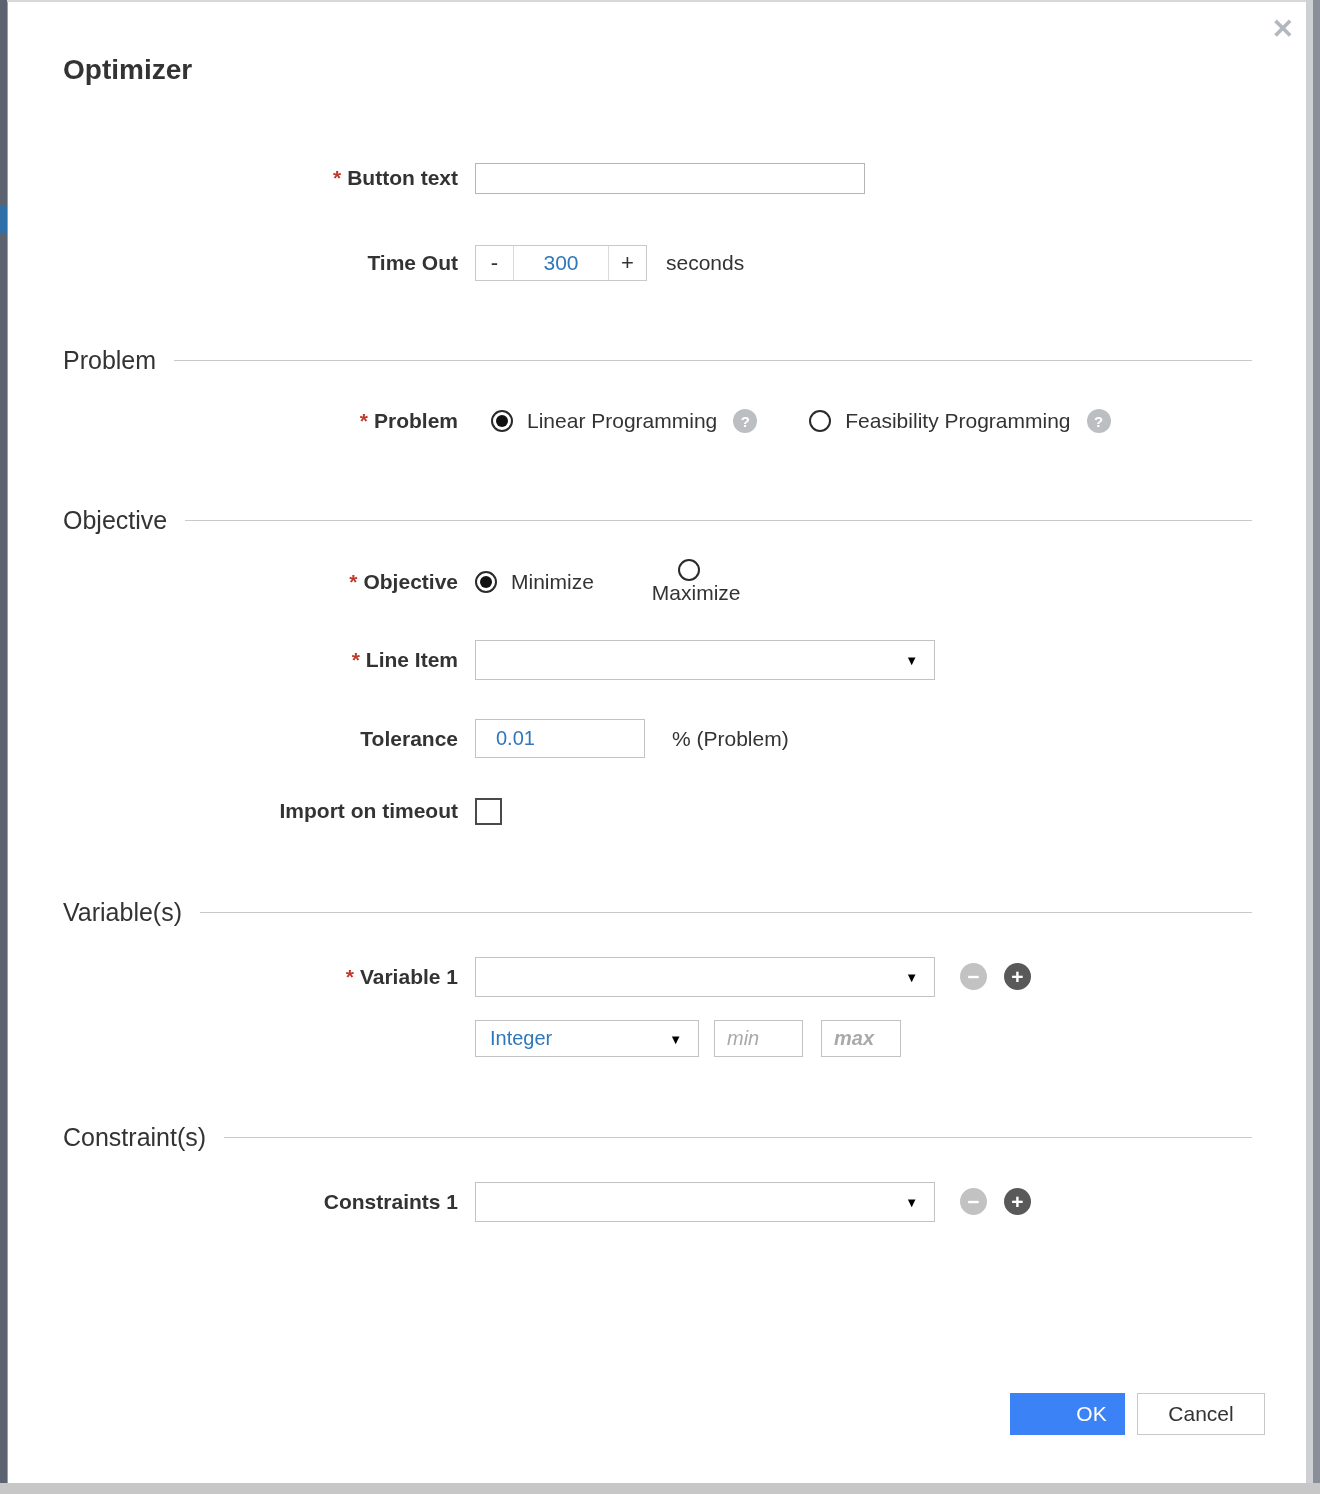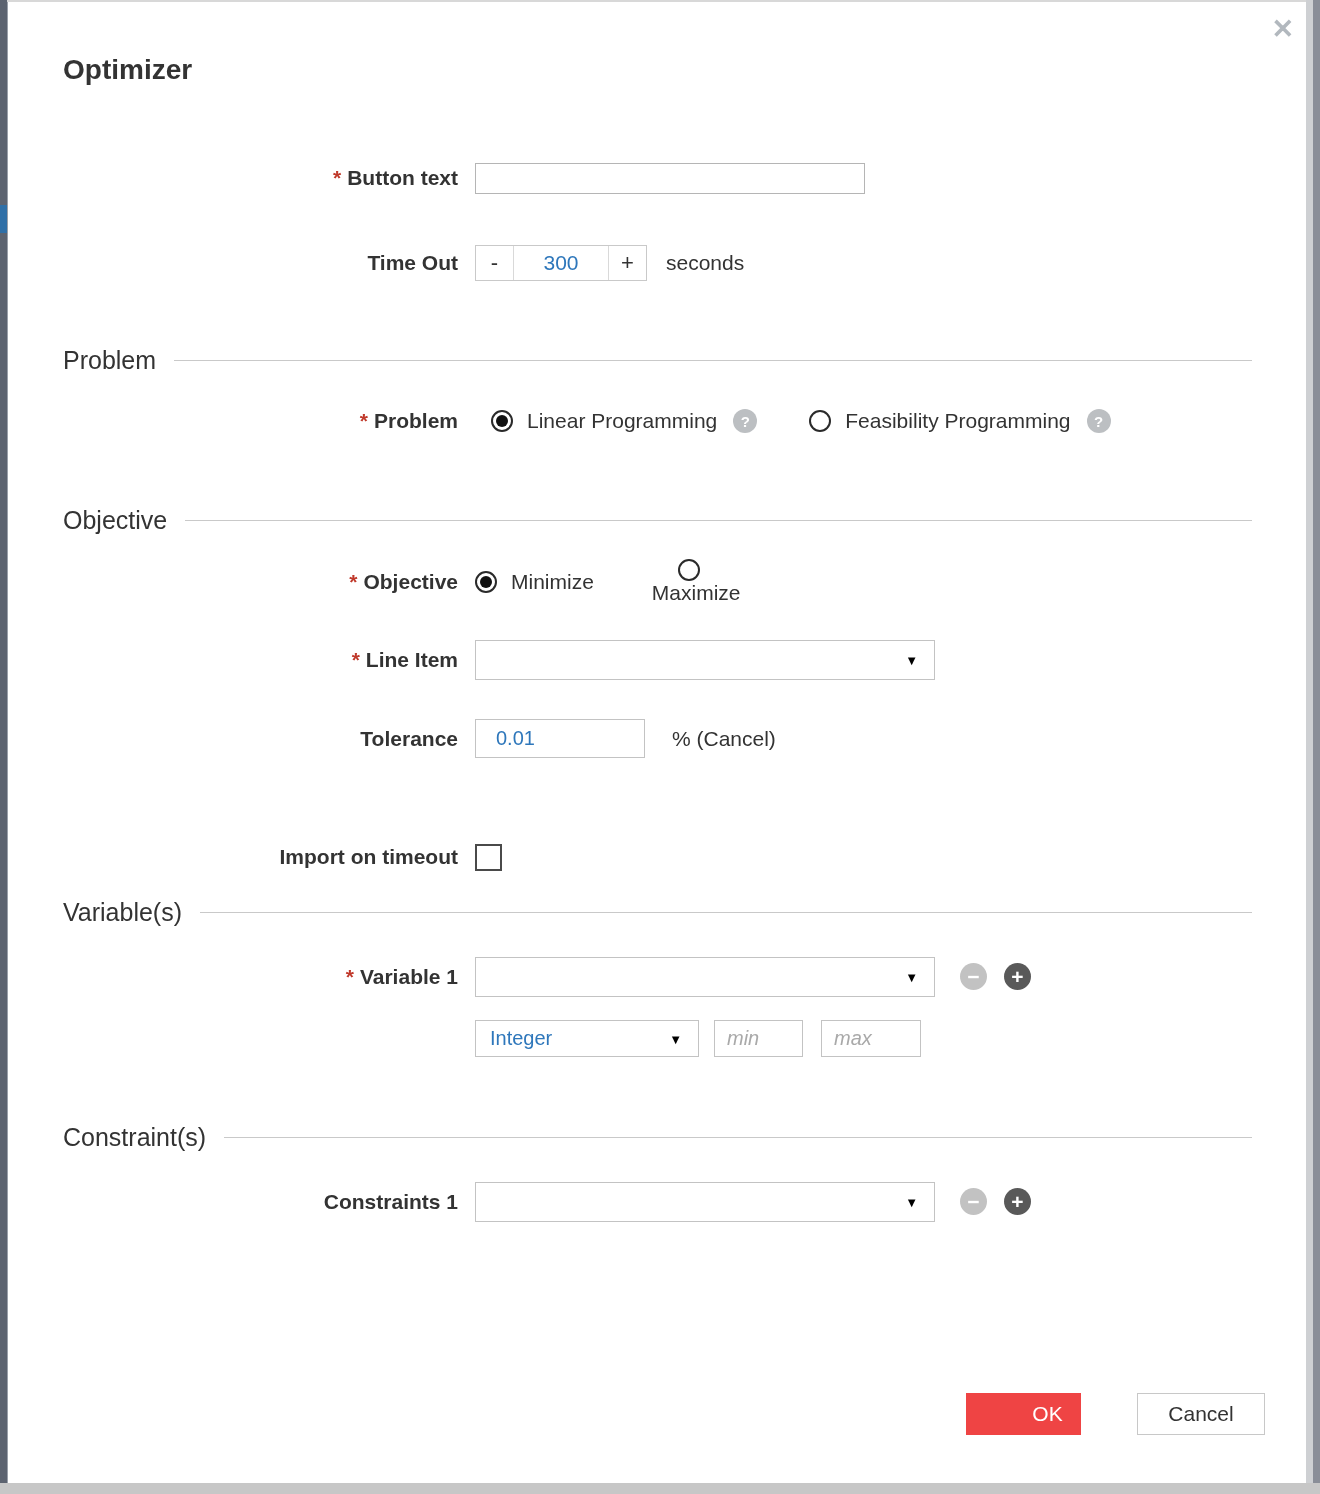--- a/index.html
+++ b/index.html
@@ -26,21 +26,21 @@
   .lbl { width:450px; flex:none; text-align:right; font-weight:bold; font-size:21px; color:#333; }
   .req { color:#c0392b; font-weight:bold; margin-right:6px; }
   .ctrl { margin-left:17px; display:flex; align-items:center; }
 
   #row-button-text { top:160px; height:32px; }
   #row-timeout     { top:243px; height:36px; }
   #row-problem     { top:404px; height:30px;gap:16px; }
   #row-objective   { top:565px; height:30px; }
   #row-lineitem    { top:638px; height:40px; }
   #row-tolerance   { top:717px; height:39px; }
-  #row-import      { top:840px; height:30px; }
+  #row-import      { top:794px; height:30px; }
   #row-variable1   { top:954px; height:41px; }
   #row-vartype     { top:1018px; height:37px; }
   #row-constraint1 { top:1179px; height:41px; }
 
   .section { position:absolute; left:55px; right:54px; display:flex; align-items:center; height:32px; }
   #sec-problem     { top:342px; }
   #sec-objective   { top:502px; }
   #sec-variables   { top:894px; }
   #sec-constraints { top:1119px; }
   .section .heading { font-size:25px; color:#333; margin-right:18px; white-space:nowrap; }
@@ -79,34 +79,34 @@
   .dropdown.small { width:224px; height:37px; }
   .dropdown.small .dd-text { color:#2e77bb; }
 
   input.tolerance { border:1px solid #c3c3c3; width:170px; height:39px; font-size:20px;
                     color:#2e77bb; padding:0 0 0 20px; font-family:inherit; outline:none; }
 
   input.minmax { border:1px solid #c3c3c3; height:37px; font-size:20px; color:#333;
                  padding:0 12px; font-family:inherit; outline:none; }
   input.minmax::placeholder { color:#a9a9a9; font-style:italic; opacity:1; }
   #min-input { width:89px; margin-left:15px; }
-  #max-input { width:100px; margin-left:18px; }
+  #max-input { width:80px; margin-left:18px;font-weight:bold; }
 
   .checkbox { width:27px; height:27px; border:2px solid #4a4a4a; background:#fff; cursor:pointer; }
 
   .circle-btn { width:27px; height:27px; border-radius:50%; border:none; color:#fff;
                 font-size:21px; font-weight:bold; display:flex; align-items:center;
                 justify-content:center; cursor:pointer; line-height:1; padding:0; font-family:inherit; }
   .circle-btn.minus { background:#c2c2c2; margin-left:25px; }
   .circle-btn.plus  { background:#595959; margin-left:17px; }
 
   
   .footer { position:absolute; top:1391px; left:0; width:100%; height:42px; }
   .btn { position:absolute; height:42px; font-size:21px; font-family:inherit; cursor:pointer; }
-  .btn-ok { left:958px; width:115px; background:#ef4444; color:#fff; border:none;padding-left:48px; }
+  .btn-ok { left:1002px; width:115px; background:#3b82f6; color:#fff; border:none;padding-left:48px; }
   .btn-cancel { left:1129px; width:128px; background:#fff; color:#333; border:1px solid #c8c8c8; }
 </style>
 </head>
 <body>
 
 <div class="edge-left"></div>
 <div class="edge-left-accent"></div>
 <div class="edge-left-border"></div>
 <div class="edge-top"></div>
 <div class="edge-right-light"></div>
@@ -185,21 +185,21 @@
         <span class="dd-text"></span>
         <span class="caret">▼</span>
       </div>
     </div>
   </div>
 
   <div class="row" id="row-tolerance">
     <div class="lbl">Tolerance</div>
     <div class="ctrl">
       <input class="tolerance" type="text" value="0.01" style="">
-      <span class="suffix" style="margin-left:27px;">% (Cancel)</span>
+      <span class="suffix" style="margin-left:27px;">% (Problem)</span>
     </div>
   </div>
 
   <div class="row" id="row-import">
     <div class="lbl">Import on timeout</div>
     <div class="ctrl">
       <span class="checkbox"></span>
     </div>
   </div>
 

